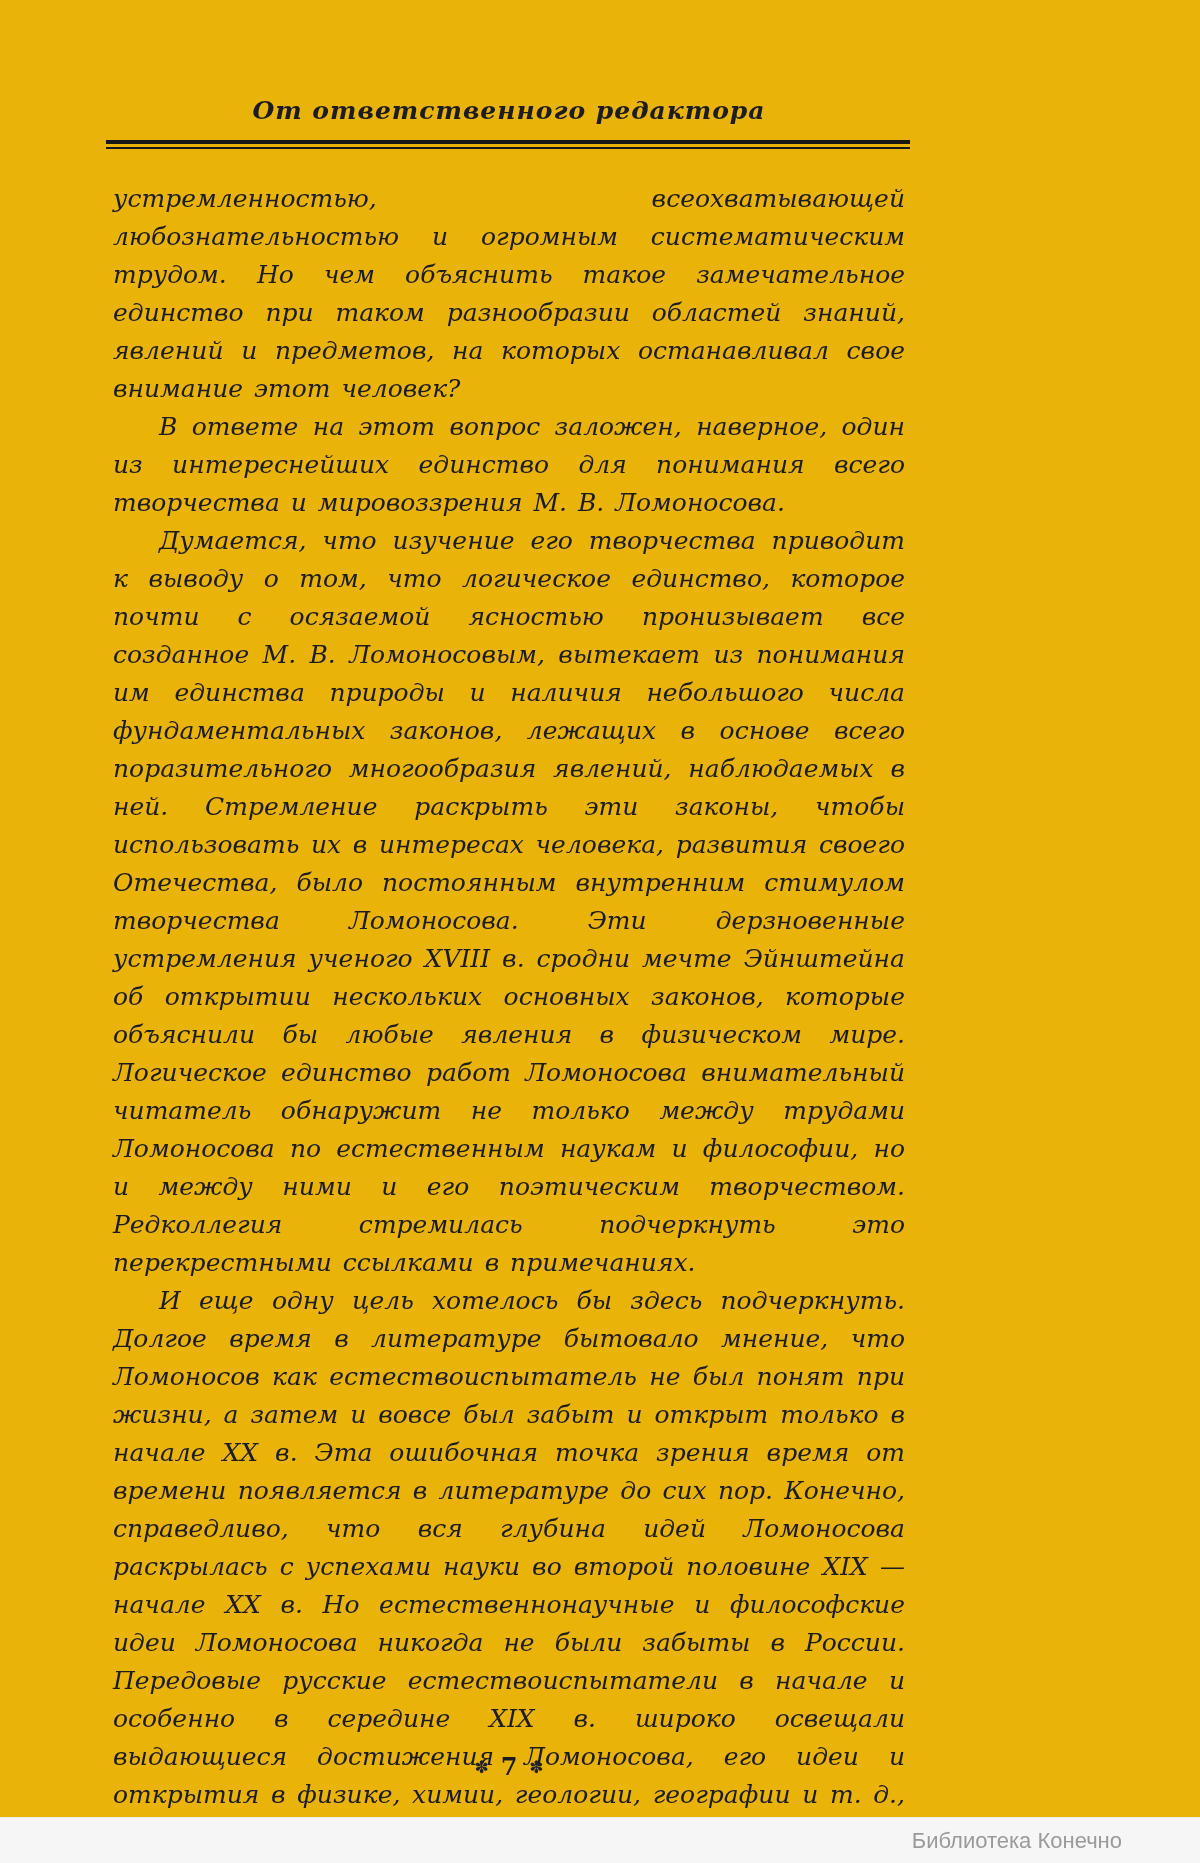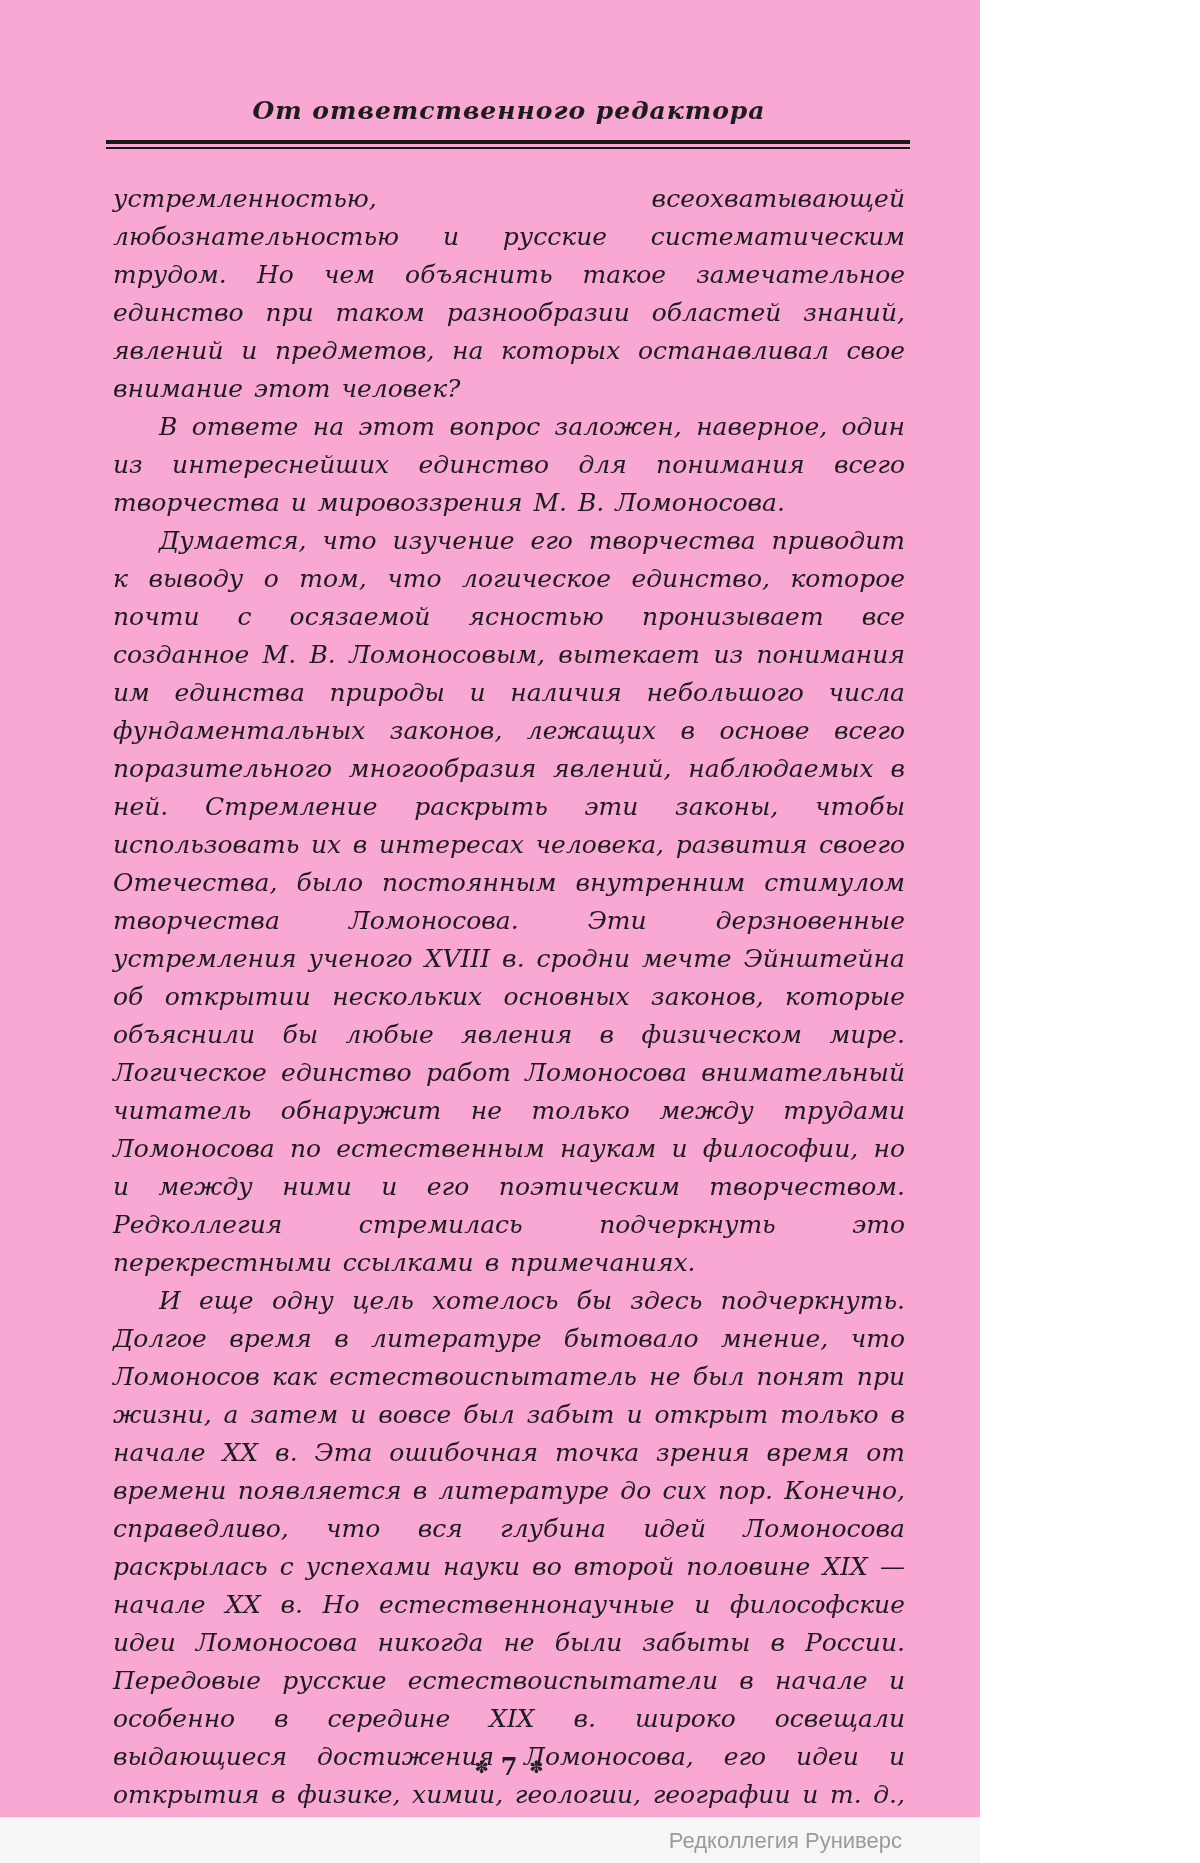--- a/index.html
+++ b/index.html
@@ -1,20 +1,20 @@
 <!DOCTYPE html>
 <html><head>
 <meta charset="utf-8">
 <style>
   html, body { margin: 0; padding: 0; background: #ffffff; }
   .page {
     position: relative;
-    width: 980px;
+    width: 1200px;
     height: 1863px;
-    background: #f9a8d4;
+    background: #eab308;
     overflow: hidden;
     font-family: "DejaVu Serif", "Liberation Serif", serif;
     color: #1c1c1c;
   }
   .running-head {
     position: absolute;
     top: 96px;
     left: 113px;
     width: 792px;
     text-align: center;
@@ -90,27 +90,27 @@
 </head>
 <body>
 
 <div class="page">
 
   <div class="running-head">От ответственного редактора</div>
 
   <div class="double-rule"></div>
 
   <div class="body-text">
-    <p class="no-indent">устремленностью, всеохватывающей любознательностью и русские систематическим трудом. Но чем объяснить такое замечательное единство при таком разнообразии областей знаний, явлений и предметов, на которых останавливал свое внимание этот человек?</p>
+    <p class="no-indent">устремленностью, всеохватывающей любознательностью и огромным систематическим трудом. Но чем объяснить такое замечательное единство при таком разнообразии областей знаний, явлений и предметов, на которых останавливал свое внимание этот человек?</p>
     <p>В ответе на этот вопрос заложен, наверное, один из интереснейших единство для понимания всего творчества и мировоззрения М. В. Ломоносова.</p>
     <p>Думается, что изучение его творчества приводит к выводу о том, что логическое единство, которое почти с осязаемой ясностью пронизывает все созданное М. В. Ломоносовым, вытекает из понимания им единства природы и наличия небольшого числа фундаментальных законов, лежащих в основе всего поразительного многообразия явлений, наблюдаемых в ней. Стремление раскрыть эти законы, чтобы использовать их в интересах человека, развития своего Отечества, было постоянным внутренним стимулом творчества Ломоносова. Эти дерзновенные устремления ученого XVIII в. сродни мечте Эйнштейна об открытии нескольких основных законов, которые объяснили бы любые явления в физическом мире. Логическое единство работ Ломоносова внимательный читатель обнаружит не только между трудами Ломоносова по естественным наукам и философии, но и между ними и его поэтическим творчеством. Редколлегия стремилась подчеркнуть это перекрестными ссылками в примечаниях.</p>
     <p>И еще одну цель хотелось бы здесь подчеркнуть. Долгое время в литературе бытовало мнение, что Ломоносов как естествоиспытатель не был понят при жизни, а затем и вовсе был забыт и открыт только в начале XX в. Эта ошибочная точка зрения время от времени появляется в литературе до сих пор. Конечно, справедливо, что вся глубина идей Ломоносова раскрылась с успехами науки во второй половине XIX — начале XX в. Но естественнонаучные и философские идеи Ломоносова никогда не были забыты в России. Передовые русские естествоиспытатели в начале и особенно в середине XIX в. широко освещали выдающиеся достижения Ломоносова, его идеи и открытия в физике, химии, геологии, географии и т. д., пропагандировали их, стремились опираться на них в своих исследованиях. Многочисленные и конкретные доказательства этому</p>
   </div>
 
   <div class="page-number">
     <span class="star">✽</span><span>7</span><span class="star">✽</span>
   </div>
 
   <div class="watermark-bar">
-    <span>Редколлегия Руниверс</span>
+    <span>Библиотека Конечно</span>
   </div>
 
 </div>
 
 </body></html>

